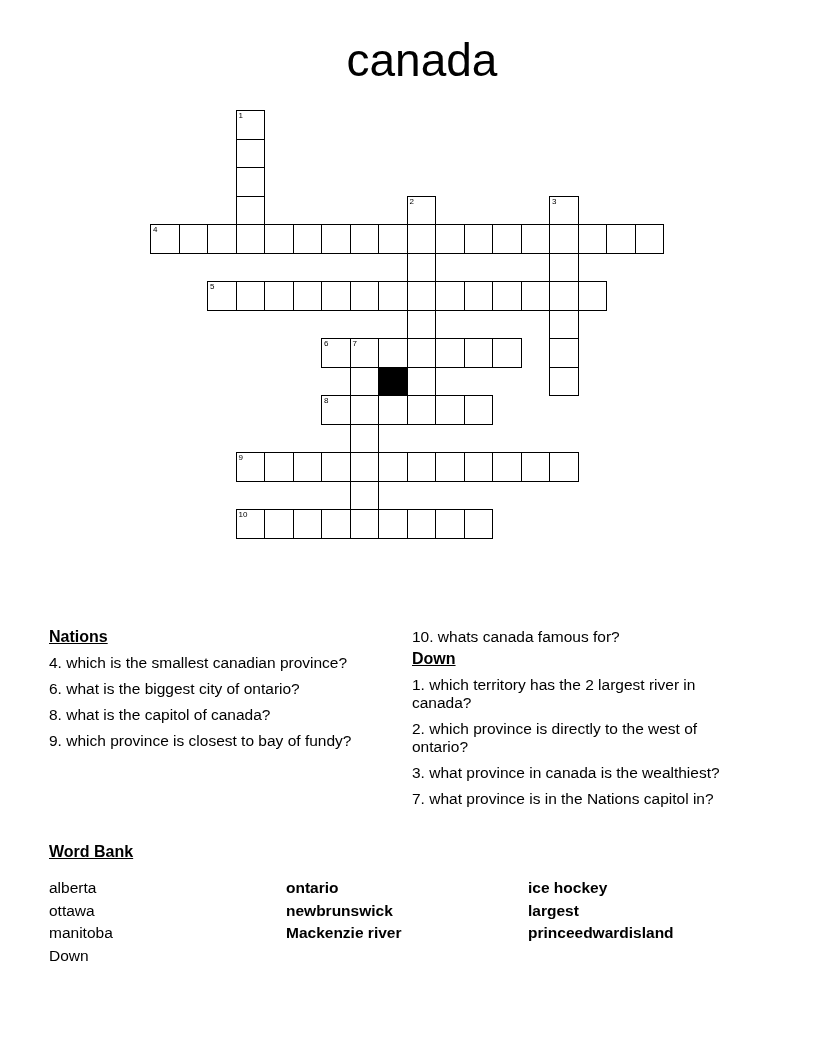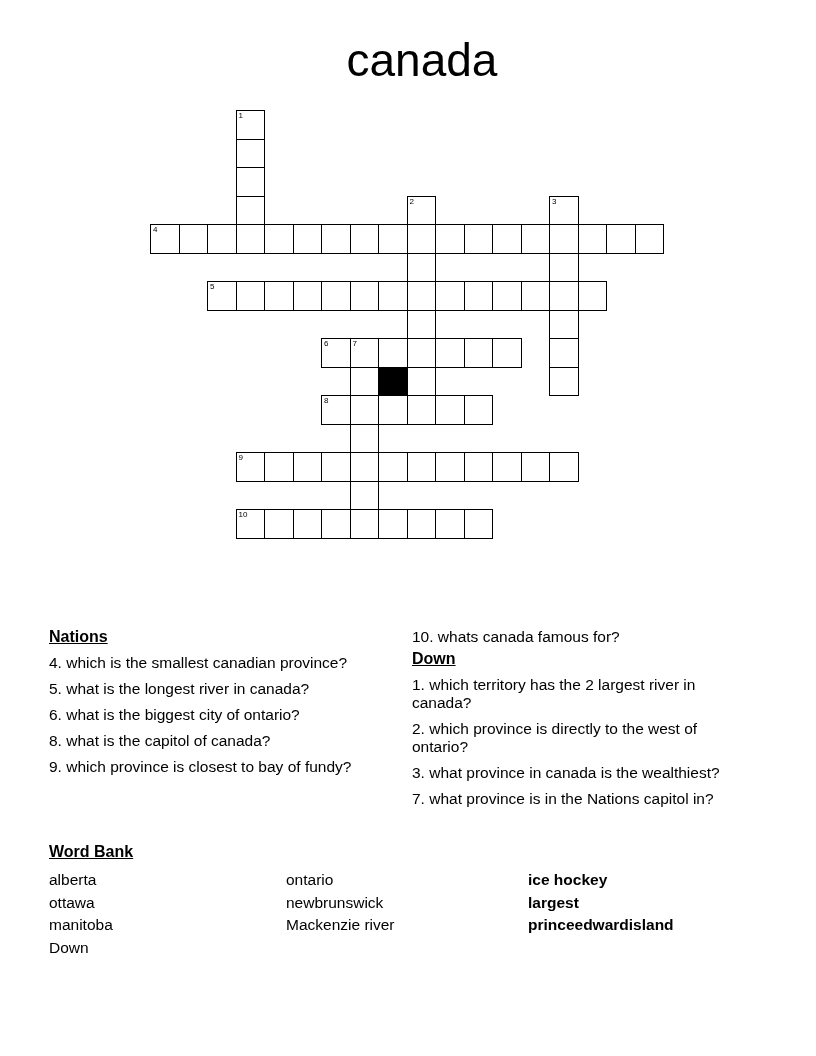--- a/index.html
+++ b/index.html
@@ -24,21 +24,21 @@
   .clues-left { left:49px; width:348px; }
   .clues-right { left:412px; width:336px; }
   .section-heading { font-size:16px; line-height:18px; font-weight:700; text-decoration:underline; margin:0 0 8px 0; }
   .clue { margin:0 0 8px 0; }
   .clue b { font-weight:400; }
   #across-overflow .clue { margin-bottom:4px; }
   
   .wordbank { position:absolute; left:49px; top:843px; width:719px; }
   .wb-cols { display:flex; margin-top:6px; }
   .wb-col-0 { width:237px; }
-  .wb-col-1 { width:242px; }
+  .wb-col-1 { width:242px;font-weight:bold; }
   .wb-col-2 { flex:1;font-weight:bold; }
   .wb-item { font-size:15.5px; line-height:22.5px; }
 </style>
 </head>
 <body>
 
 <div class="page">
 
   <div class="title">canada</div>
 
@@ -145,42 +145,41 @@
       <div class="cell" style="left: 256.5px; top: 399px;"></div>
       <div class="cell" style="left: 285px; top: 399px;"></div>
       <div class="cell" style="left: 313.5px; top: 399px;"></div>
       <div class="cell black" style="left: 228px; top: 256.5px;"></div>
     </div>
 
   <div class="clues-col clues-left">
     <div class="section-heading">Nations</div>
     <div id="across-clues">
         <div class="clue"><b>4.</b> which is the smallest canadian province?</div>
-        <div class="clue"><b>5.</b> what is the longest river in canada?</div>
         <div class="clue"><b>6.</b> what is the biggest city of ontario?</div>
         <div class="clue"><b>8.</b> what is the capitol of canada?</div>
         <div class="clue"><b>9.</b> which province is closest to bay of fundy?</div>
       </div>
   </div>
 
   <div class="clues-col clues-right">
     <div id="across-overflow">
         <div class="clue"><b>10.</b> whats canada famous for?</div>
       </div>
     <div class="section-heading">Down</div>
     <div id="down-clues">
         <div class="clue"><b>1.</b> which territory has the 2 largest river in canada?</div>
         <div class="clue"><b>2.</b> which province is directly to the west of ontario?</div>
         <div class="clue"><b>3.</b> what province in canada is the wealthiest?</div>
         <div class="clue"><b>7.</b> what province is in the Nations capitol in?</div>
       </div>
   </div>
 
   <div class="wordbank">
-    <div class="section-heading" style="margin-bottom:8px;">Word Bank</div>
+    <div class="section-heading" style="margin-bottom:16px;">Word Bank</div>
     <div class="wb-cols" id="wb-cols">
         <div class="wb-col wb-col-0">
           <div class="wb-item">alberta</div>
           <div class="wb-item">ottawa</div>
           <div class="wb-item">manitoba</div>
           <div class="wb-item">Down</div>
         </div>
         <div class="wb-col wb-col-1">
           <div class="wb-item">ontario</div>
           <div class="wb-item">newbrunswick</div>

